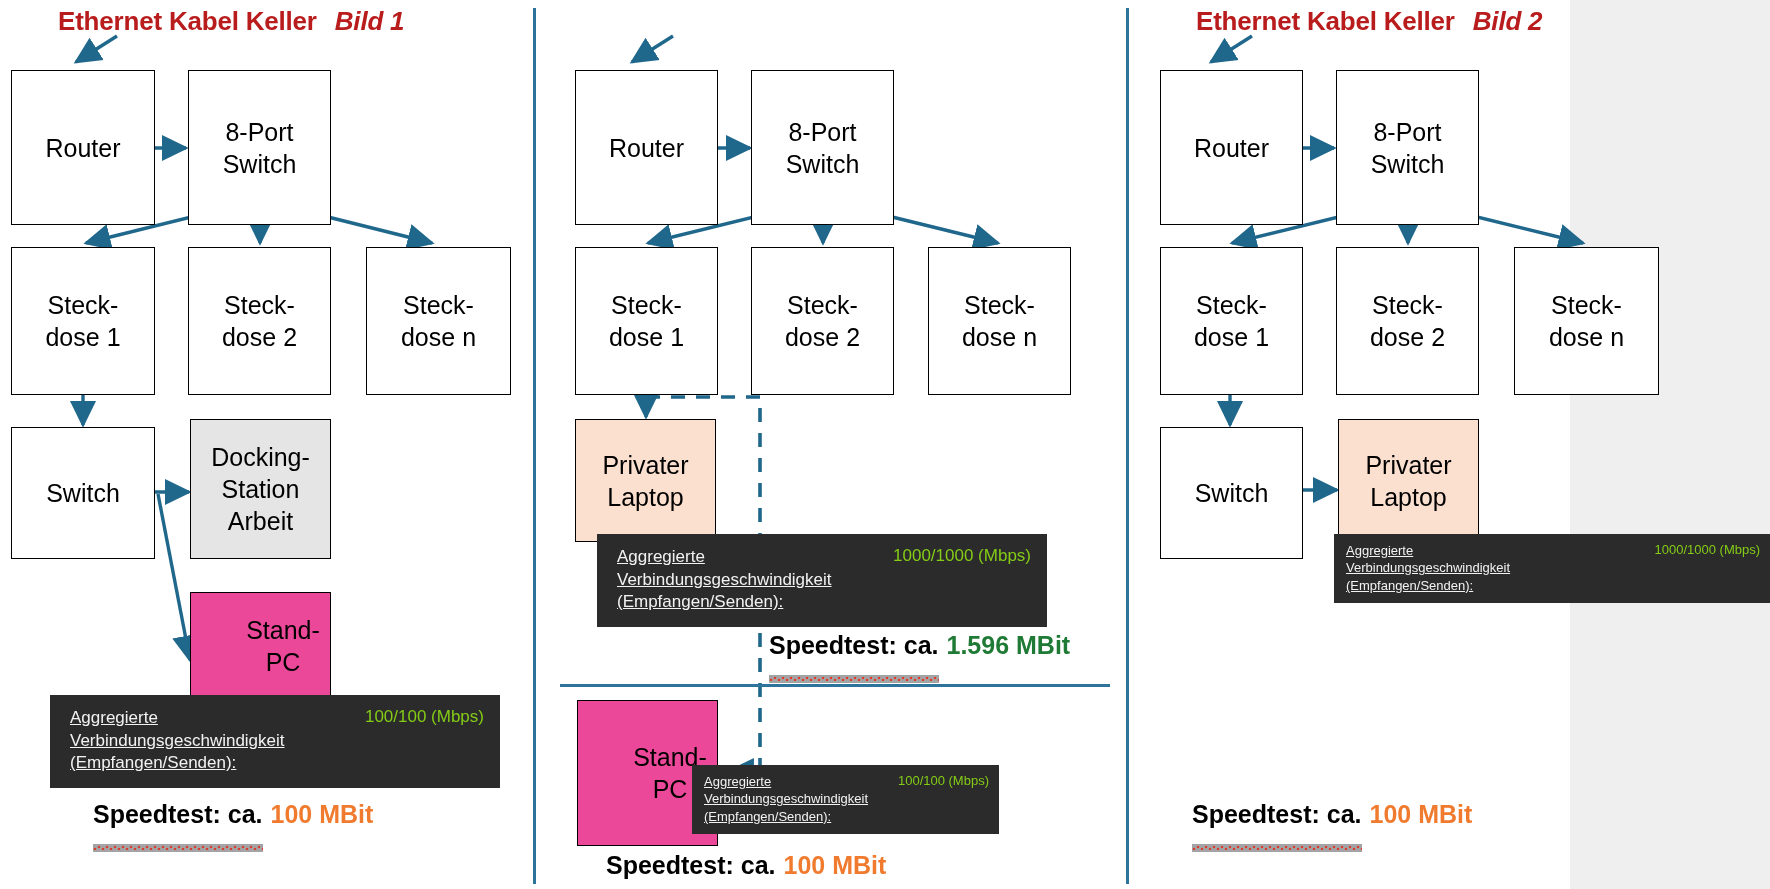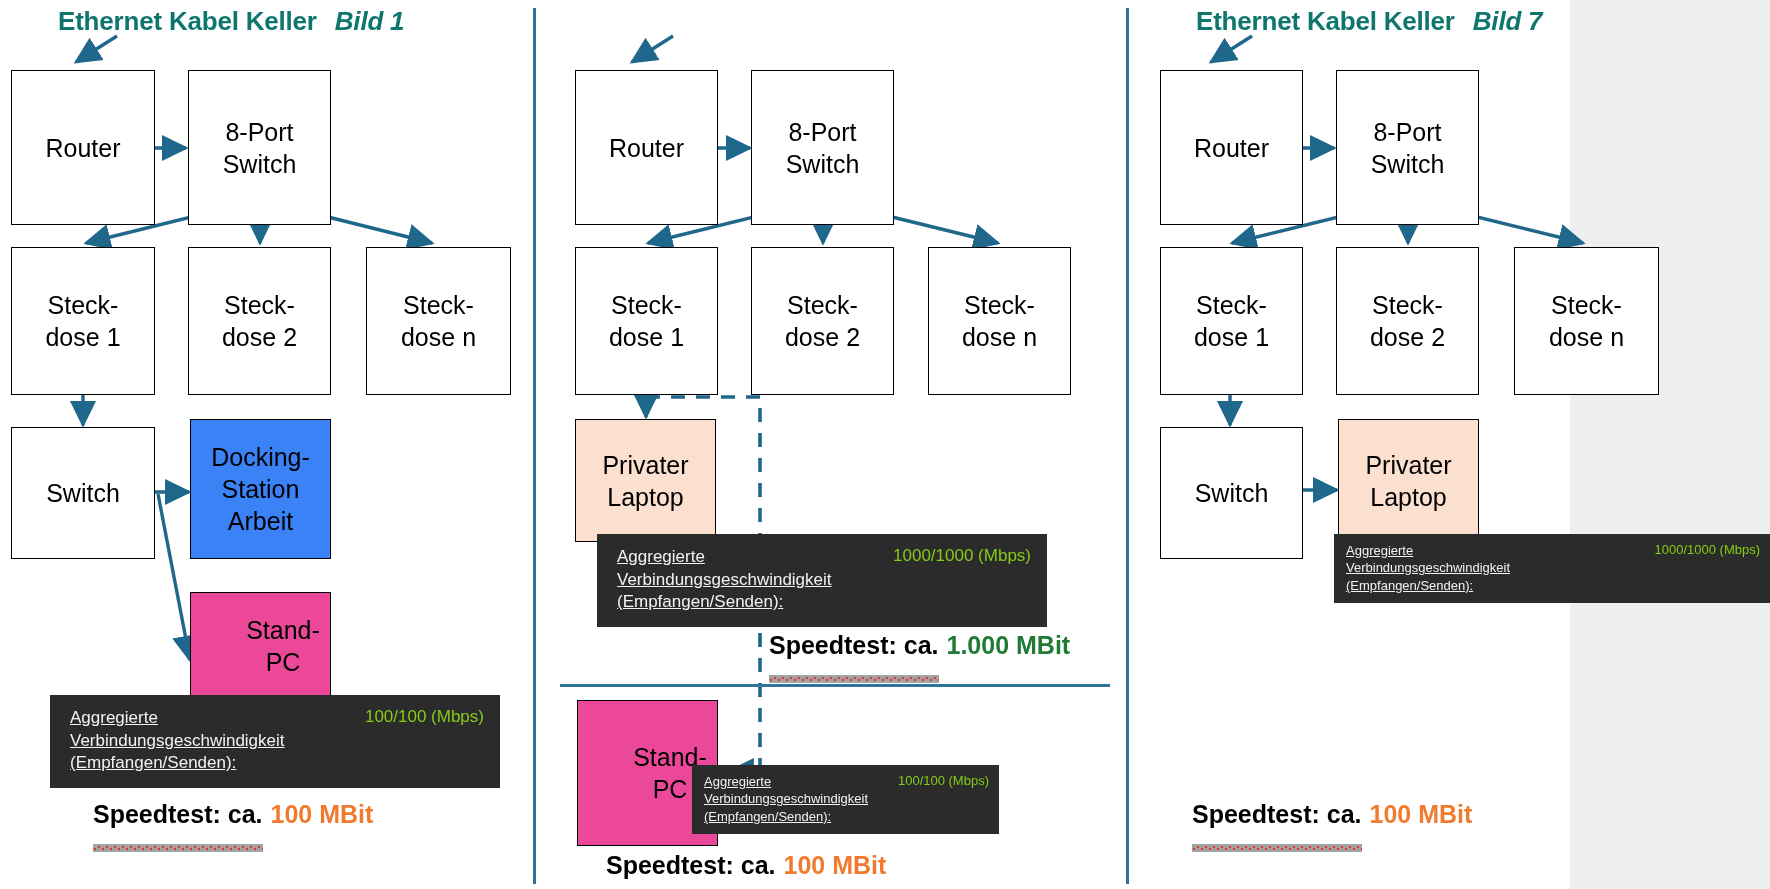--- a/index.html
+++ b/index.html
@@ -42,30 +42,30 @@
     background: #ffffff;
     display: flex;
     align-items: center;
     justify-content: center;
     text-align: center;
     font-size: 25px;
     line-height: 1.28;
     color: #000000;
     white-space: pre-line;
   }
-  .node.pink   { background: #3b82f6; border-color: #000; }
+  .node.pink   { background: #e5e5e5; border-color: #000; }
   .node.blue   { background: #ec4899; border-color: #000; padding-left: 45px; }
   .node.peach  { background: #FBDFCF; border-color: #000; }
 
   
   .heading {
     position: absolute;
     font-size: 26px;
     font-weight: bold;
-    color: #0f766e;
+    color: #b91c1c;
     white-space: nowrap;
     letter-spacing: -0.2px;
   }
   .heading .bild {
     font-style: italic;
     margin-left: 18px;
   }
 
   
   .tooltip {
@@ -234,41 +234,41 @@
 Laptop</div>
 
   <div class="tooltip big" style="left:597px; top:534px; width:450px;">
     <span class="tt-label">Aggregierte
 Verbindungsgeschwindigkeit
 (Empfangen/Senden):</span>
     <span class="tt-value">1000/1000 (Mbps)</span>
   </div>
 
   <div class="speedtest" style="left:769px; top:631px;">
-    <span class="st-label">Speedtest: ca.</span><span class="st-value st-green">1.000 MBit</span>
+    <span class="st-label">Speedtest: ca.</span><span class="st-value st-green">1.596 MBit</span>
   </div>
 
   <div style="position:absolute; left:560px; top:684px; width:550px; height:3px; background:#2E7399;"></div>
 
   <div class="node blue" style="left:577px; top:700px; width:141px; height:146px;">Stand-
 PC</div>
 
   <div class="tooltip small" style="left:692px; top:765px; width:307px;">
     <span class="tt-label">Aggregierte
 Verbindungsgeschwindigkeit
 (Empfangen/Senden):</span>
     <span class="tt-value">100/100 (Mbps)</span>
   </div>
 
   <div class="speedtest" style="left:606px; top:851px;">
     <span class="st-label">Speedtest: ca.</span><span class="st-value st-orange">100 MBit</span>
   </div>
 
   <div class="heading" style="left:1196px; top:6px;">
-    <span>Ethernet Kabel Keller</span><span class="bild">Bild 7</span>
+    <span>Ethernet Kabel Keller</span><span class="bild">Bild 2</span>
   </div>
 
   <div class="node" style="left:1160px; top:70px; width:143px; height:155px;">Router</div>
   <div class="node" style="left:1336px; top:70px; width:143px; height:155px;">8-Port
 Switch</div>
 
   <div class="node" style="left:1160px; top:247px; width:143px; height:148px;">Steck-
 dose 1</div>
   <div class="node" style="left:1336px; top:247px; width:143px; height:148px;">Steck-
 dose 2</div>

